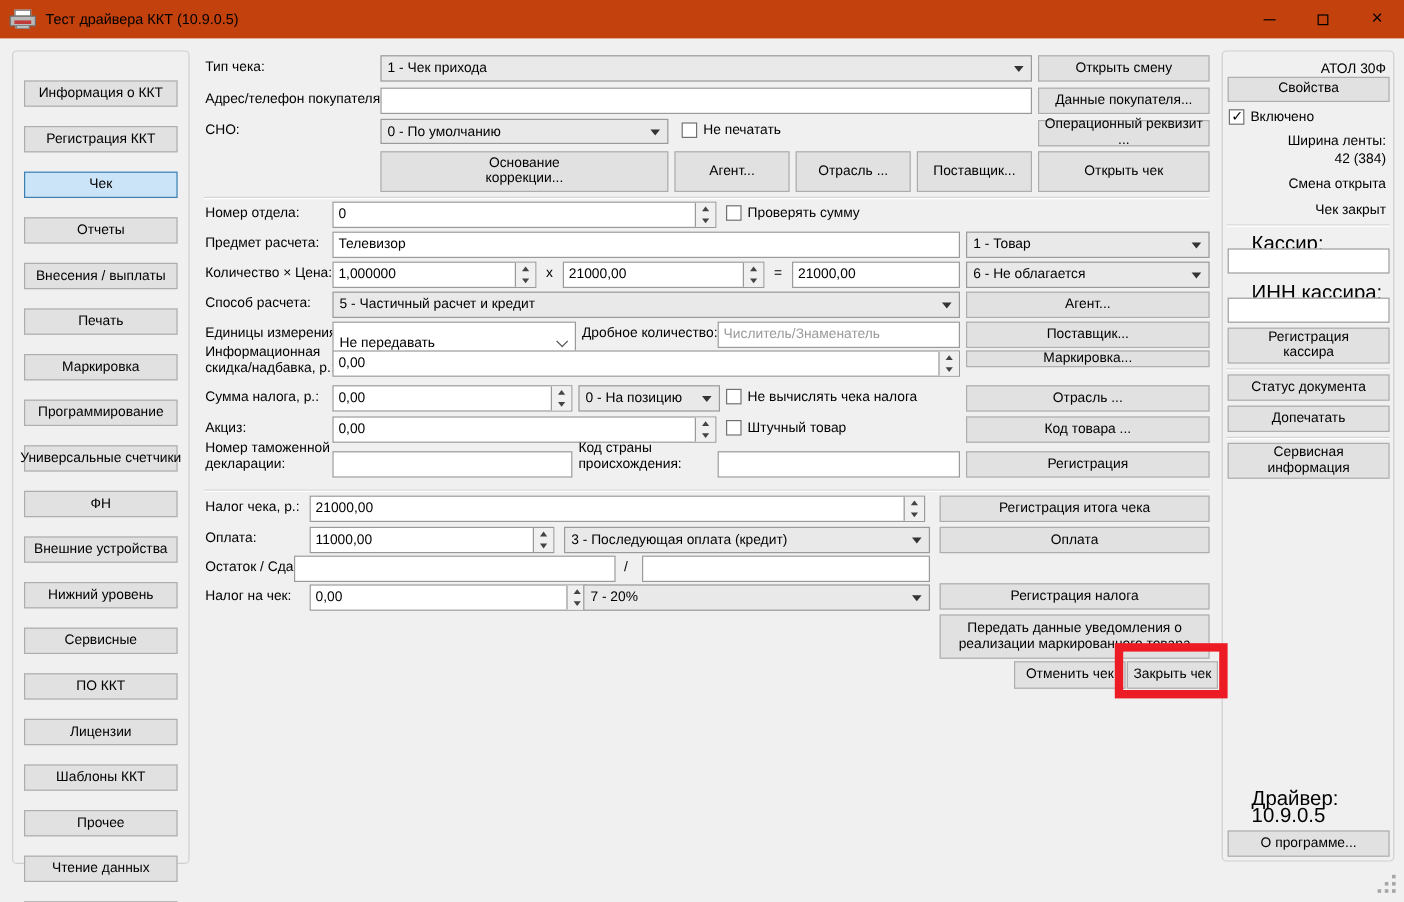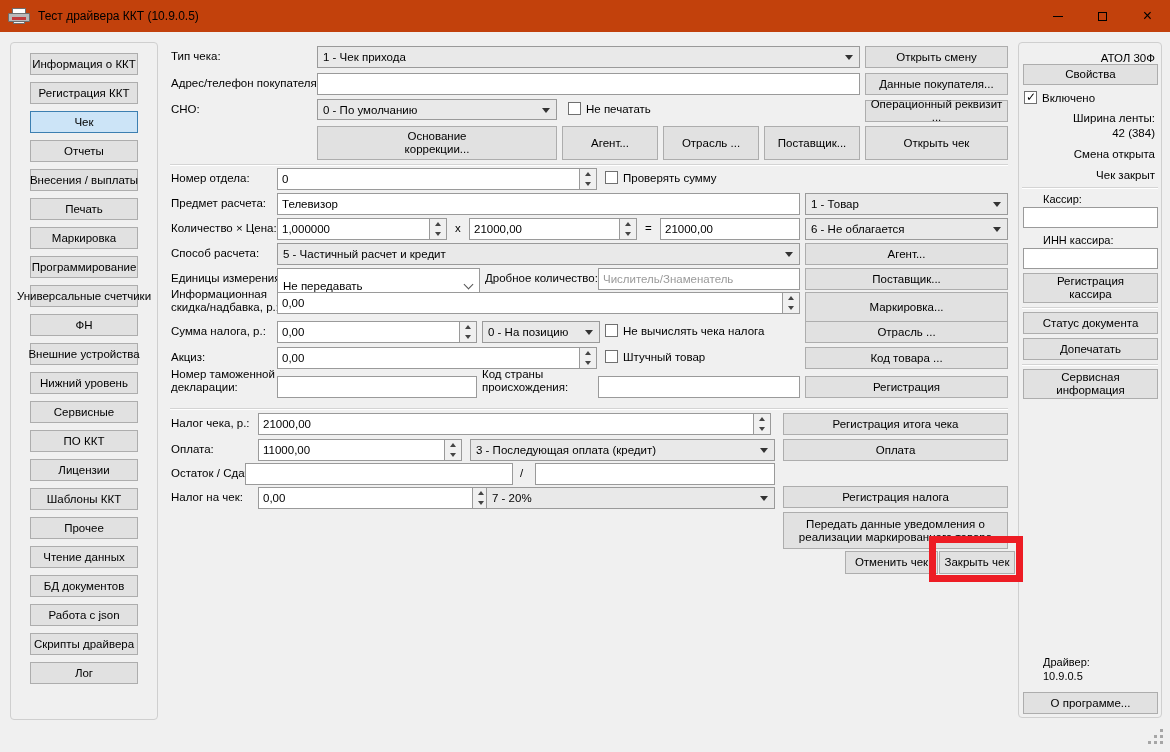--- a/index.html
+++ b/index.html
@@ -15,21 +15,21 @@
   .titlebar .apptitle { margin-left:8px; font-size:12px; }
   .wincontrols { position:absolute; right:0; top:0; height:32px; display:flex; }
   .winbtn { width:45px; height:32px; display:flex; align-items:center; justify-content:center; color:#000; }
   .minline { width:10px; height:0; border-top:1px solid #000; display:block; }
   .maxsq { width:9px; height:9px; border:1px solid #000; display:block; }
   .closeg { font-size:16px; line-height:16px; }
   
   .gbox { position:absolute; border:1px solid #cfcfcf; border-radius:4px; background:transparent; }
   
   .sidebar { left:10px; top:42px; width:148px; height:678px; padding-top:8px; }
-  .sbtn { width:108px; height:22px; margin:2px auto 7px auto; background:#e1e1e1; border:1px solid #adadad;
+  .sbtn { width:128px; height:22px; margin:16px auto 7px auto; background:#e1e1e1; border:1px solid #adadad;
           display:flex; align-items:center; justify-content:center; font-size:11.5px; white-space:nowrap; cursor:default; }
   .sbtn.active { background:#cce4f7; border:1px solid #3c7fb1; }
   
   .lbl { position:absolute; white-space:nowrap; font-size:11.5px; }
   .lbl2 { white-space:normal; line-height:13px; }
   .btn { position:absolute; background:#e1e1e1; border:1px solid #adadad; display:flex; align-items:center; justify-content:center;
          text-align:center; font-size:11.5px; white-space:pre-line; line-height:13px; cursor:default; }
   .combo { position:absolute; background:#e9e9e9; border:1px solid #9a9a9a; display:flex; align-items:center;
            padding:0 18px 0 5px; font-size:11.5px; white-space:nowrap; overflow:hidden; }
   .combo .dArr { position:absolute; right:6px; top:50%; margin-top:-2px; width:0; height:0;
@@ -48,21 +48,21 @@
   .chk { position:absolute; display:flex; align-items:center; gap:5px; font-size:11.5px; white-space:nowrap;text-align:right; }
   .chk .box { width:13px; height:13px; background:#fff; border:1px solid #707070; position:relative; flex:none; }
   .chk .box.checked::after { content:"✓"; position:absolute; left:1px; top:-2px; font-size:12px; font-weight:bold; }
   .sep { position:absolute; height:2px; border-top:1px solid #d4d4d4; border-bottom:1px solid #fff; }
   .sign { position:absolute; font-size:11.5px; }
   
   #mainform { position:absolute; left:168px; top:40px; width:845px; height:575px; }
   
   .rpanel { left:1018px; top:42px; width:144px; height:676px; }
   .rpanel .rtxt { position:absolute; right:6px; text-align:right; font-size:11.5px; white-space:pre-line; line-height:15px; }
-  .rpanel .ltxt { position:absolute; left:6px; font-size:11px;padding-left:18px; }
+  .rpanel .ltxt { position:absolute; left:6px; font-size:17px;padding-left:18px; }
   .psep { position:absolute; left:3px; width:136px; height:2px; border-top:1px solid #d4d4d4; border-bottom:1px solid #fff; }
   
   .hl { position:absolute; left:929px; top:536px; width:94px; height:46px; border:7px solid #ed1c24; z-index:50; }
   
   .grip { position:absolute; left:1148px; top:741px; width:3px; height:3px; background:#a6a6a6;
           box-shadow:6px 0 #a6a6a6, 12px 0 #a6a6a6, 12px -6px #a6a6a6, 6px -6px #a6a6a6, 12px -12px #a6a6a6; }
   
   .pico { position:relative; width:22px; height:18px; margin-left:8px; flex:none; }
   .pico .pbody { position:absolute; left:0; top:6px; width:22px; height:9px; background:#b9b9b9; border:1px solid #6e6e6e; border-radius:1px; }
   .pico .ppaper { position:absolute; left:4px; top:1px; width:14px; height:6px; background:#fff; border:1px solid #6e6e6e; }
@@ -235,21 +235,21 @@
     <input value="0,00" style="">
     <span class="spin">
         <div>
           <i class="upA"></i>
         </div>
         <div>
           <i class="dnA"></i>
         </div>
       </span>
   </div>
-  <div class="btn" style="left:637px;top:252px;width:203px;height:30px">Маркировка...</div>
+  <div class="btn" style="left:637px;top:252px;width:203px;height:14px">Маркировка...</div>
 
   <div class="lbl" style="left:3px;top:285px">Сумма налога, р.:</div>
   <div class="tb" style="left:109px;top:281px;width:200px;height:22px">
     <input value="0,00" style="">
     <span class="spin">
         <div>
           <i class="upA"></i>
         </div>
         <div>
           <i class="dnA"></i>

